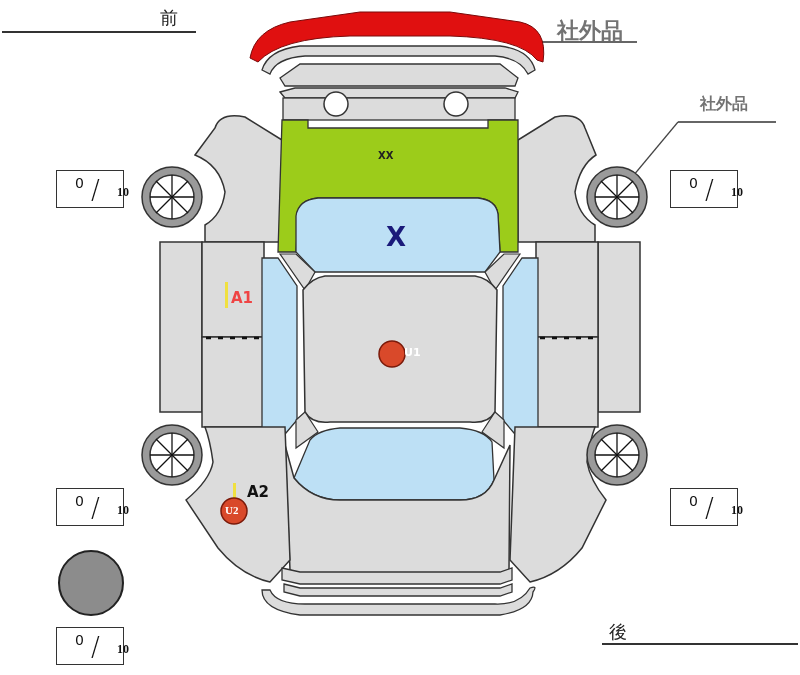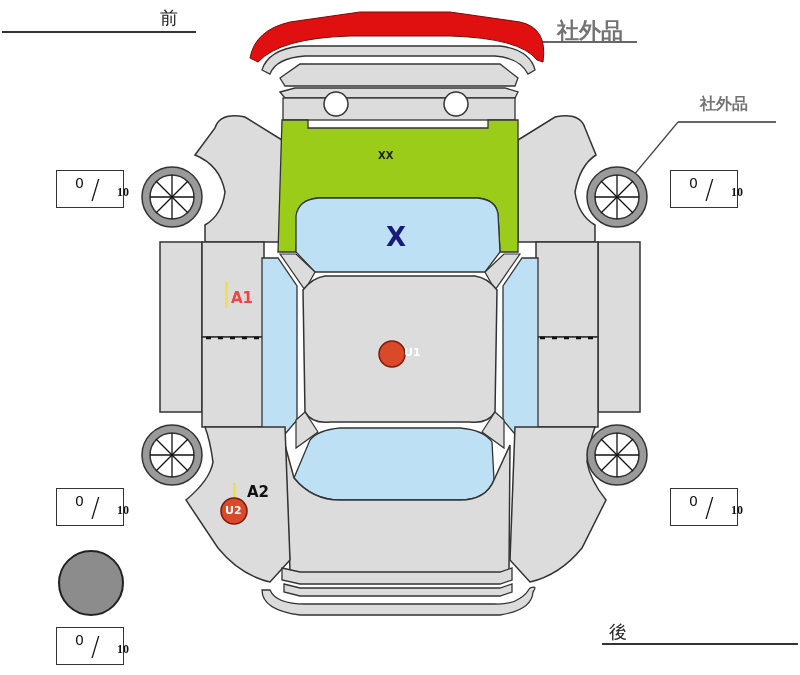--- a/index.html
+++ b/index.html
@@ -135,21 +135,21 @@
 
   <circle cx="392" cy="354" r="13" fill="#d9492a" stroke="#7a1a0a" stroke-width="1.5"></circle>
 
   <circle cx="234" cy="511" r="13" fill="#d9492a" stroke="#7a1a0a" stroke-width="1.5"></circle>
 </svg>
 
 <div class="abs" style="left:378px; top:150px; font-size:10px; font-weight:bold; color:#222;">XX</div>
 <div class="abs" style="left:386px; top:222px; font-size:26px; font-weight:bold; color:#1a1a7a;">X</div>
 <div class="abs" style="left:383px; top:346px; font-size:11px; font-weight:bold; color:#fff;margin-left:21px;">U1</div>
 <div class="abs" style="left:231px; top:289px; font-size:15px; font-weight:bold; color:#ef4444;">A1</div>
-<div class="abs" style="left:225px; top:504px; font-size:11px; font-weight:bold; color:#fff;">U2</div>
+<div class="abs" style="left:225px; top:504px; font-size:11px; font-weight:bold; color:#fff;font-family:Liberation Serif, serif;">U2</div>
 <div class="abs" style="left:239px; top:483px; font-size:15px; font-weight:bold; color:#111;margin-left:8px;">A2</div>
 
 <div class="score-box" style="left:56px; top:170px;">
   <span class="val">0</span>
   <span class="slash">/</span>
   <span class="max">10</span>
 </div>
 <div class="score-box" style="left:670px; top:170px;">
   <span class="val">0</span>
   <span class="slash">/</span>

